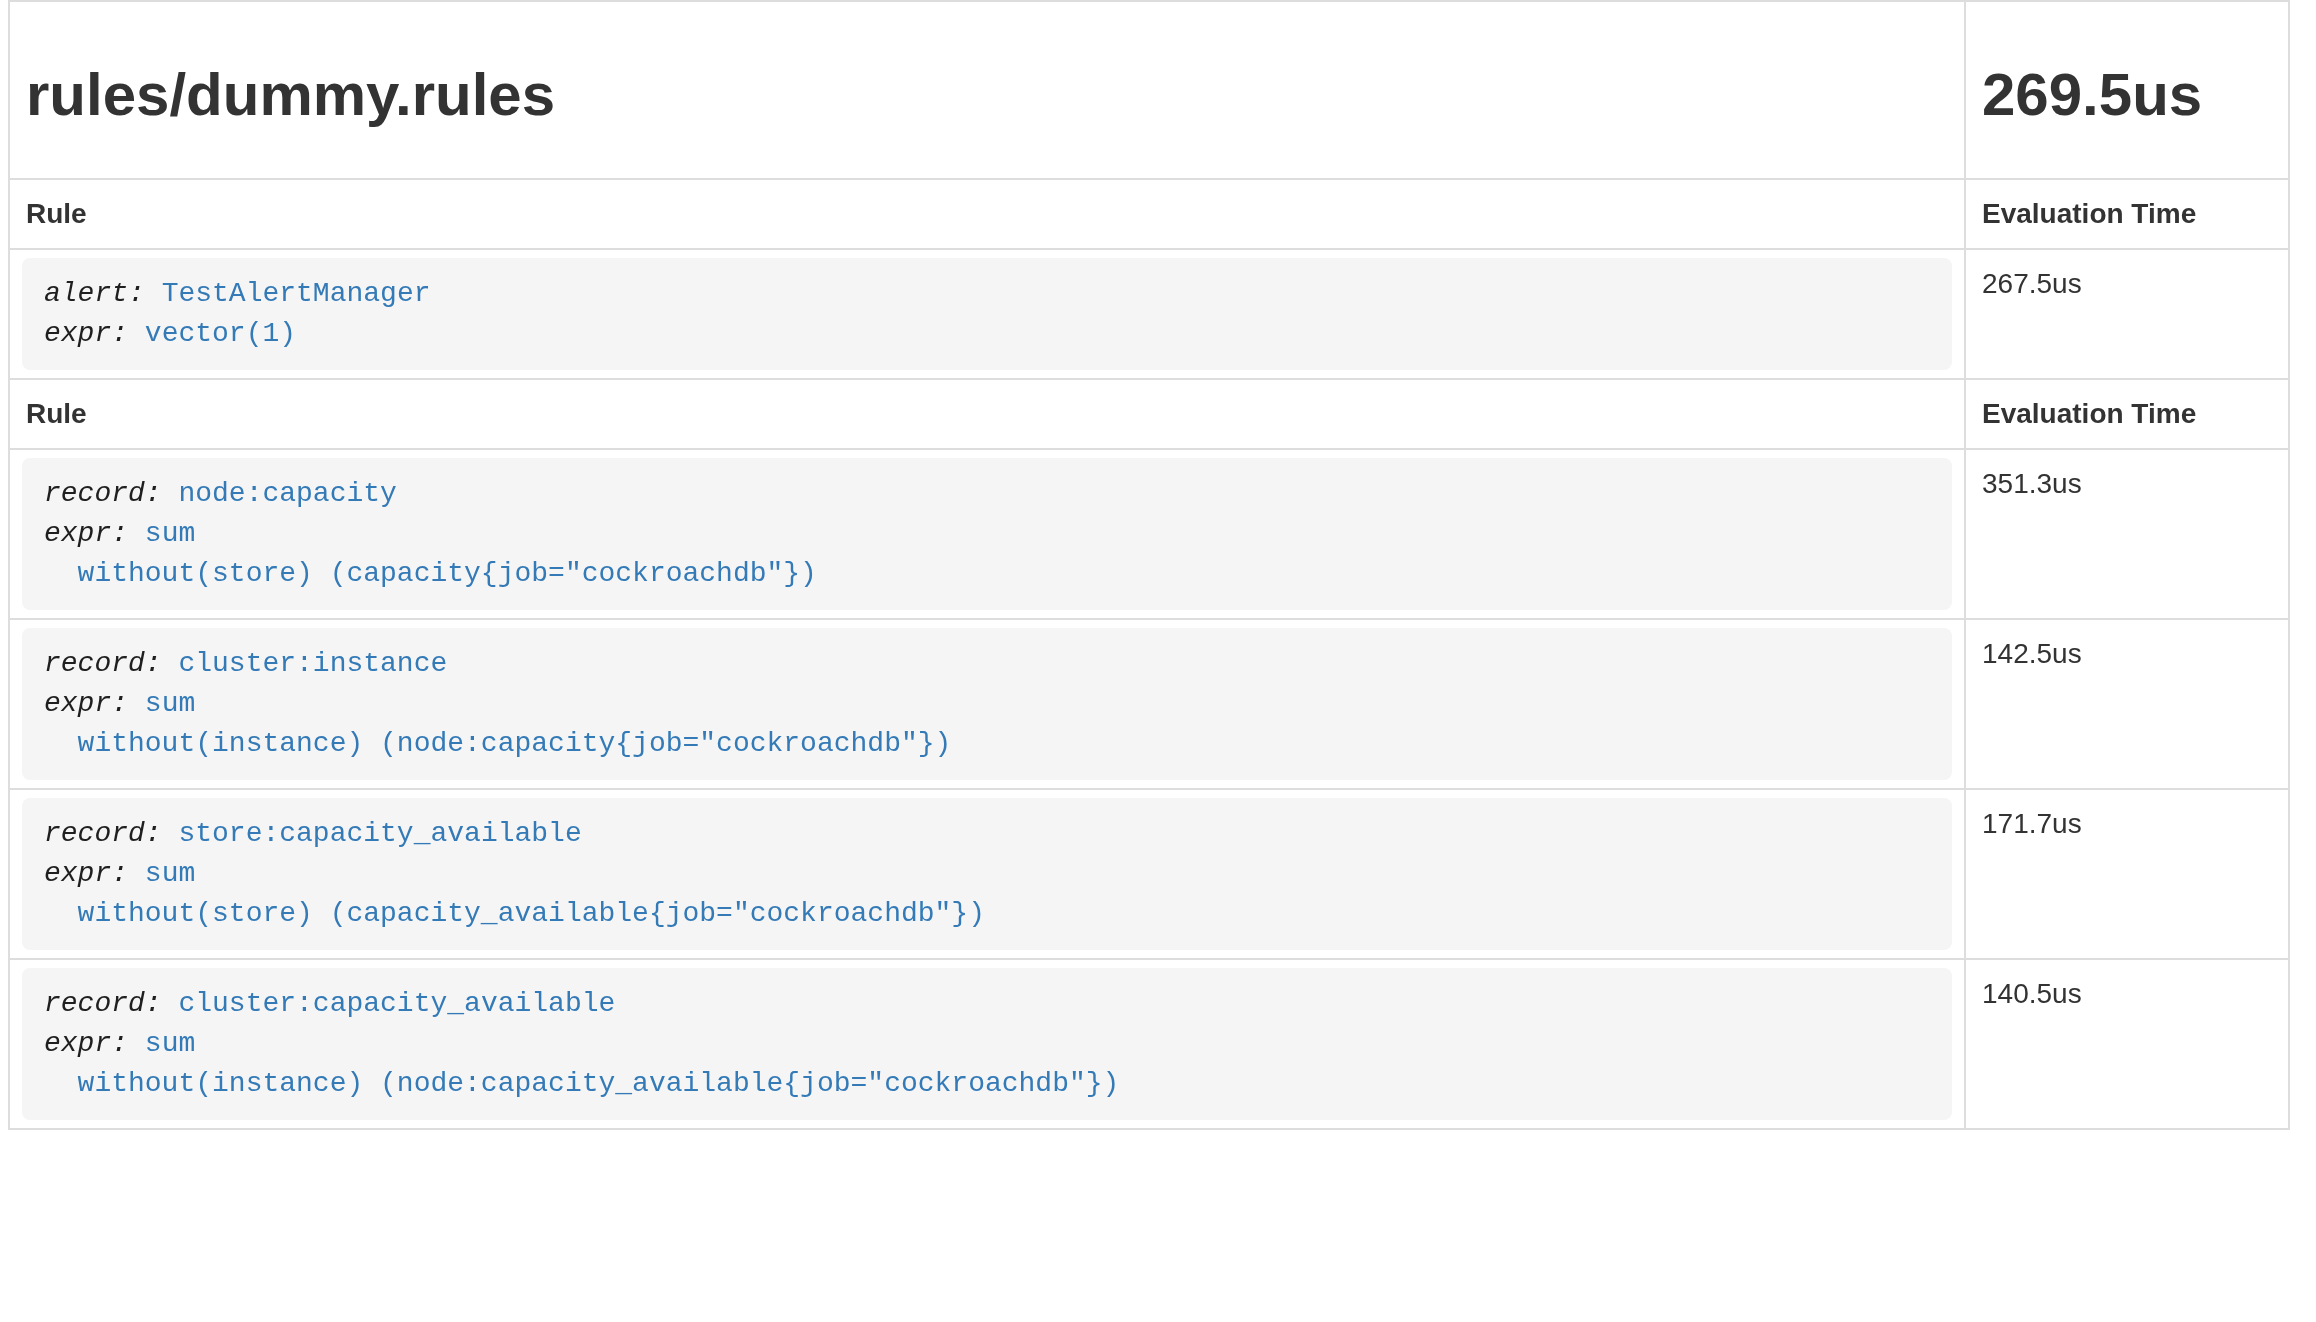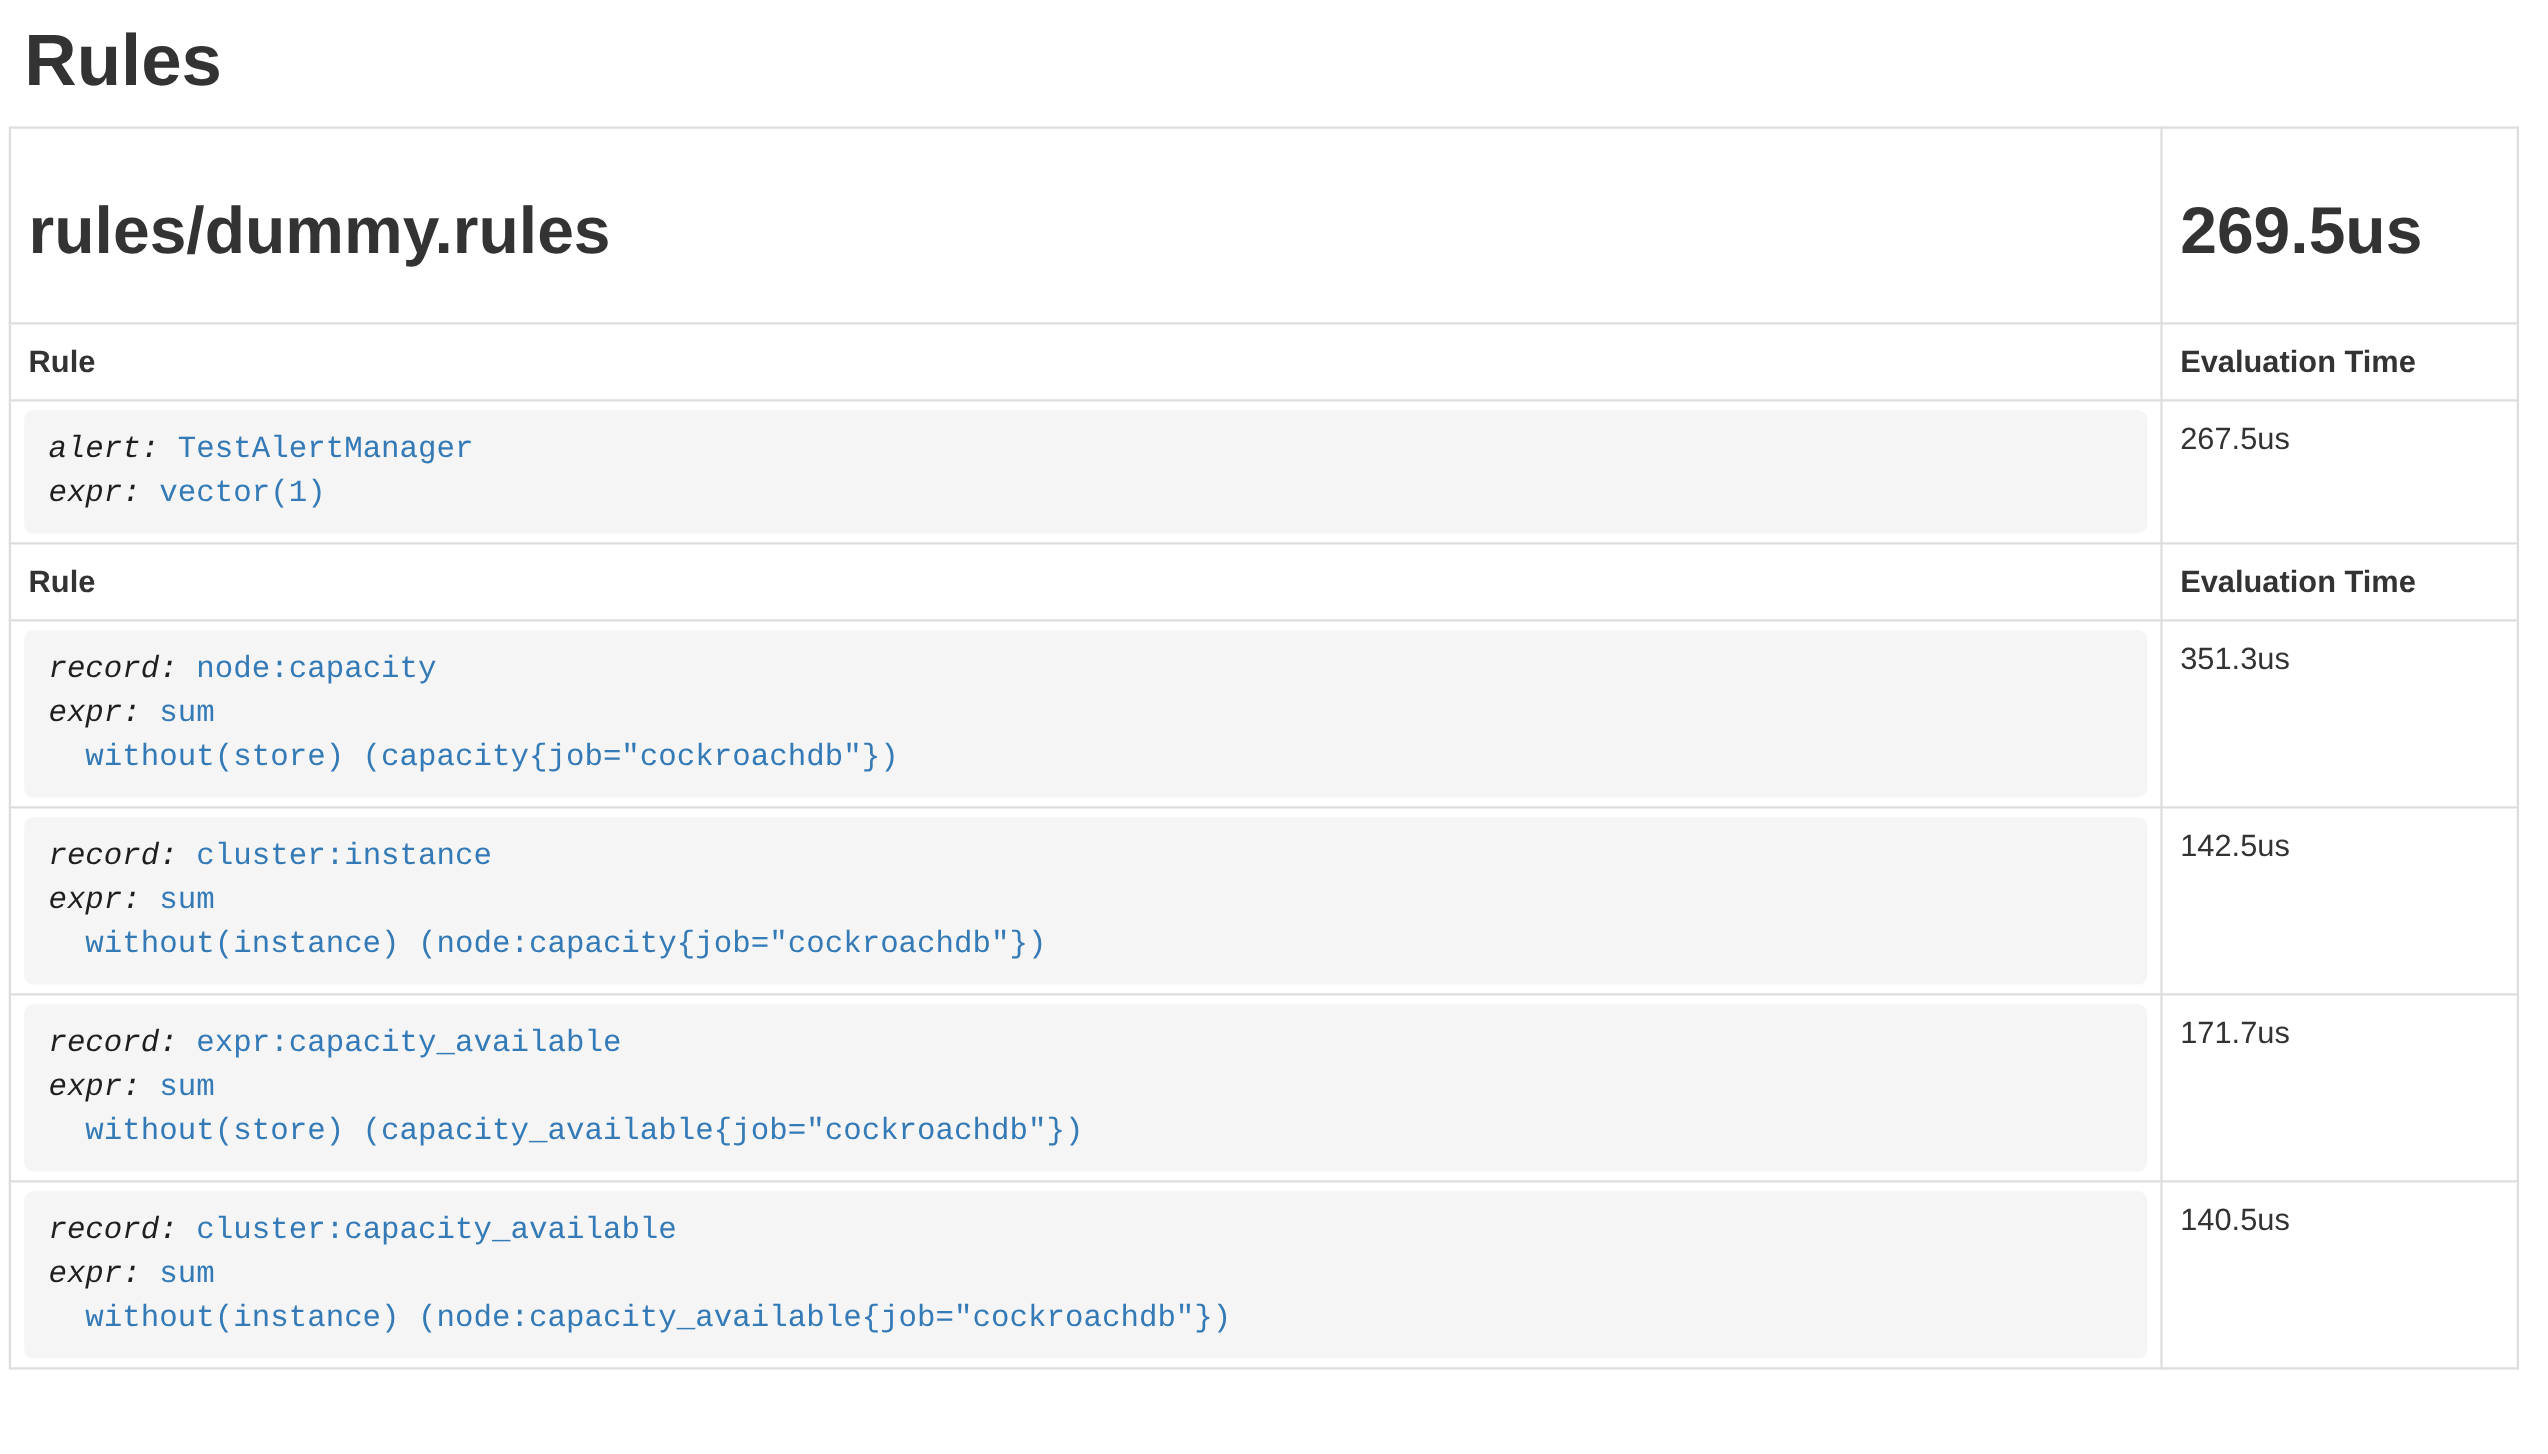--- a/index.html
+++ b/index.html
@@ -88,21 +88,20 @@
   td.eval-cell{
     padding:14px 16px 10px 16px;
     font-size:28px;
     line-height:40px;
   }
 </style>
 </head>
 <body>
 
 <div class="container">
-  <h1 class="page-title">Rules</h1>
   <table class="rules-table">
     <colgroup>
       <col class="rule-col">
       <col class="eval-col">
     </colgroup>
 
   <tbody>
     <tr class="group-header-row">
       <td>
         <h2>rules/dummy.rules</h2>
@@ -144,21 +143,21 @@
     <td class="rule-cell">
       <pre><span class="rule-key">record:</span> <a class="rule-link" href="#">cluster:instance</a>
 <span class="rule-key">expr:</span> <a class="rule-link" href="#">sum
   without(instance) (node:capacity{job="cockroachdb"})</a></pre>
     </td>
     <td class="eval-cell">142.5us</td>
   </tr>
 
   <tr>
     <td class="rule-cell">
-      <pre><span class="rule-key">record:</span> <a class="rule-link" href="#">expr:capacity_available</a>
+      <pre><span class="rule-key">record:</span> <a class="rule-link" href="#">store:capacity_available</a>
 <span class="rule-key">expr:</span> <a class="rule-link" href="#">sum
   without(store) (capacity_available{job="cockroachdb"})</a></pre>
     </td>
     <td class="eval-cell">171.7us</td>
   </tr>
 
   <tr>
     <td class="rule-cell">
       <pre><span class="rule-key">record:</span> <a class="rule-link" href="#">cluster:capacity_available</a>
 <span class="rule-key">expr:</span> <a class="rule-link" href="#">sum

